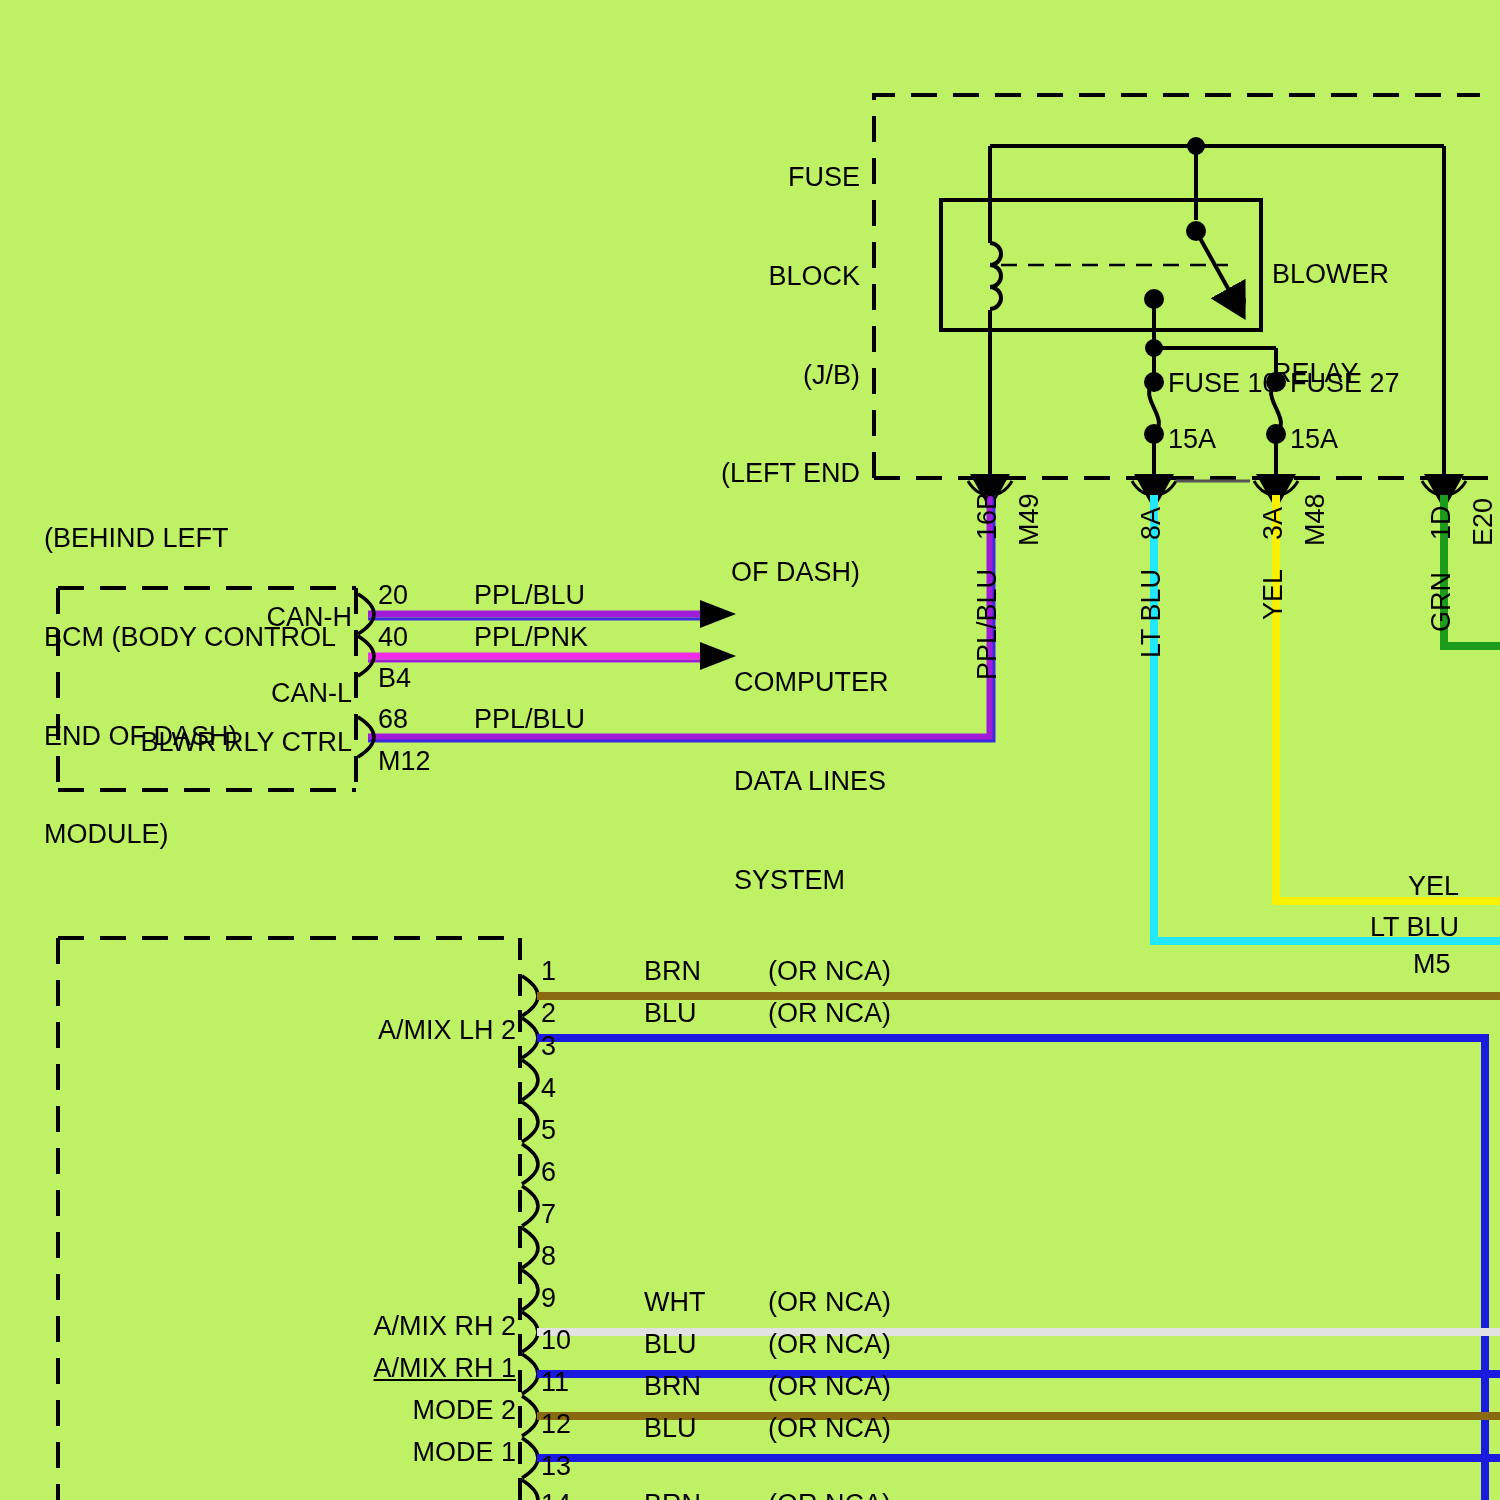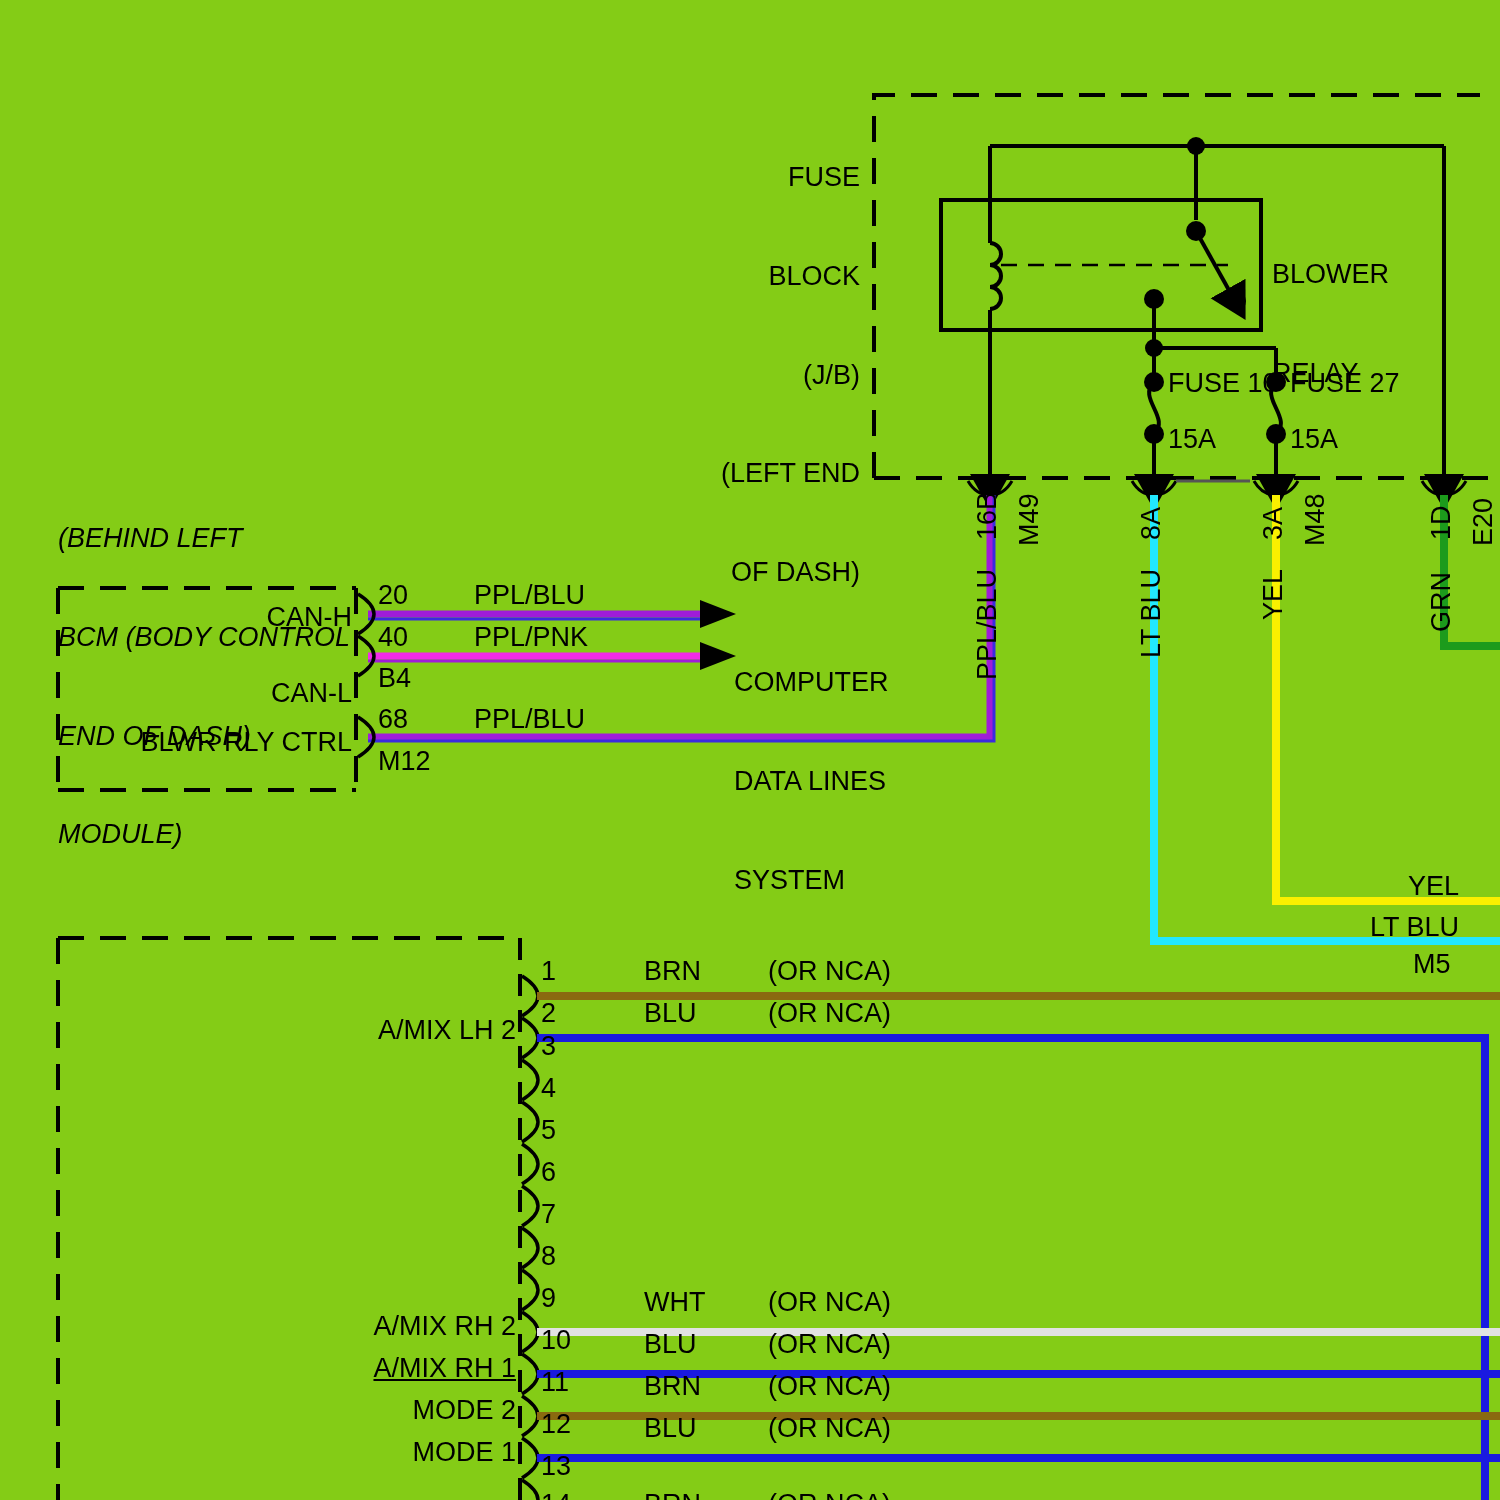--- a/index.html
+++ b/index.html
@@ -1,19 +1,19 @@
 <!DOCTYPE html>
 <html><head>
 <meta charset="utf-8">
 <style>
   html,body{margin:0;padding:0;background:#ffffff;}
   #root{
     position:relative;
     width:1500px;height:1500px;
-    background:#84cc16;
+    background:#bef264;
     font-family:"Liberation Sans", sans-serif;
     overflow:hidden;
   }
   .t{position:absolute;color:#000;white-space:pre;font-size:27px;line-height:1.22;}
   .vt{position:absolute;color:#000;white-space:pre;font-size:27px;
       transform-origin:0 0;transform:rotate(-90deg);}
   .lbl-r{text-align:right;}
   svg{position:absolute;left:0;top:0;width:1500px;height:1500px;overflow:visible;}
   .nofill{fill:none;}
 </style>
@@ -198,21 +198,21 @@
   <div class="vt" style="left:1136px;top:540px;">8A</div>
 
   <div class="vt" style="left:1258px;top:620px;">YEL</div>
   <div class="vt" style="left:1258px;top:540px;">3A</div>
   <div class="vt" style="left:1300px;top:546px;">M48</div>
 
   <div class="vt" style="left:1426px;top:632px;">GRN</div>
   <div class="vt" style="left:1426px;top:540px;">1D</div>
   <div class="vt" style="left:1468px;top:546px;">E20</div>
 
-  <div class="t" style="left:58px;top:456px;font-style:italic;">
+  <div class="t" style="left:44px;top:456px;">
     <div>(BEHIND LEFT</div>
     <div>BCM (BODY CONTROL</div>
     <div>END OF DASH)</div>
     <div>MODULE)</div>
   </div>
 
   <div class="t lbl-r" style="left:100px;top:601px;width:252px;">CAN-H</div>
   <div class="t lbl-r" style="left:100px;top:677px;width:252px;">CAN-L</div>
   <div class="t lbl-r" style="left:100px;top:726px;width:252px;">BLWR RLY CTRL</div>
 

